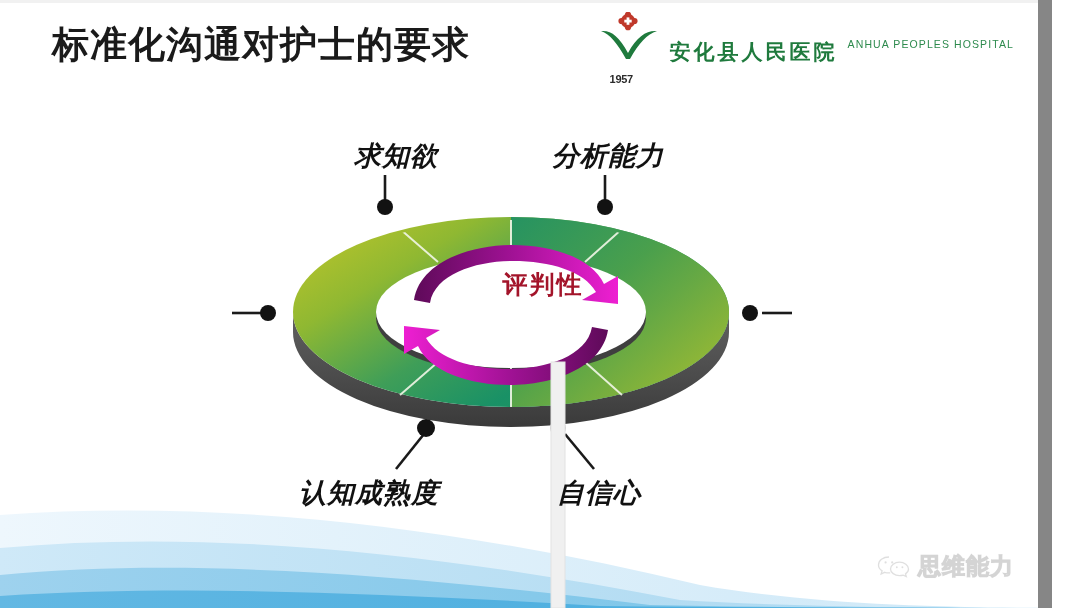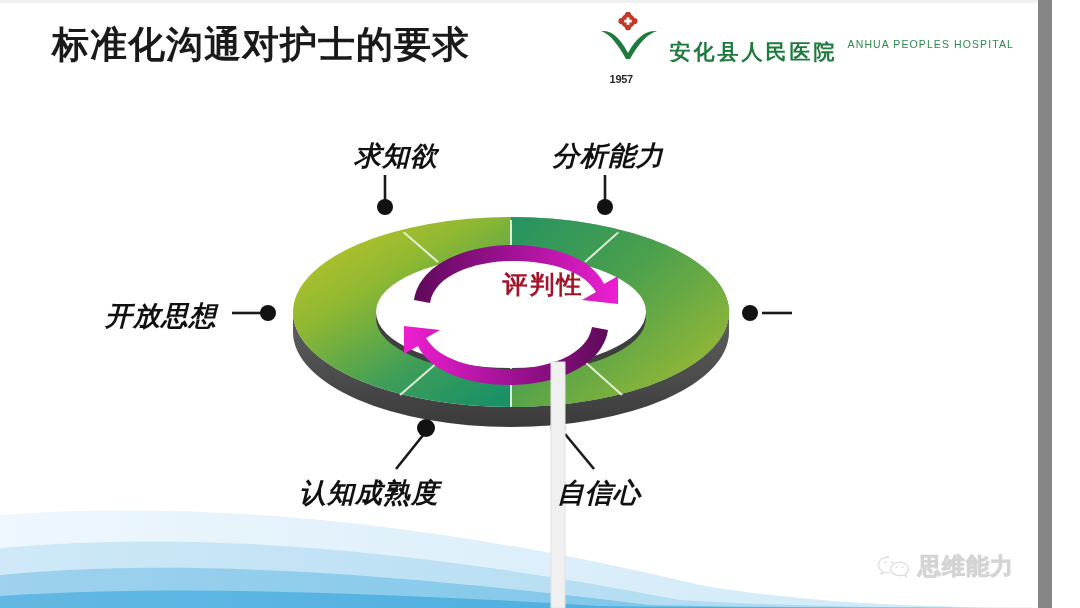--- a/index.html
+++ b/index.html
@@ -306,21 +306,20 @@
       <div class="logo-year">1957</div>
     </div>
     <div class="logo-text">
       <div class="logo-cn">安化县人民医院</div>
       <div class="logo-en">ANHUA PEOPLES HOSPITAL</div>
     </div>
   </div>
 
   <div class="node-label lbl-top-left">求知欲</div>
   <div class="node-label lbl-top-right">分析能力</div>
-  <div class="node-label lbl-left">开放思想</div>
   <div class="node-label lbl-bot-left">认知成熟度</div>
   <div class="node-label lbl-bot-right">自信心</div>
 
   <div class="center-text">
     <div class="center-line l1">评判性</div>
   </div>
 
   <div class="watermark">
     <svg width="34" height="26" viewBox="0 0 34 26" aria-hidden="true">
       <g fill="none" stroke="#b5b5b5" stroke-width="1.3">

